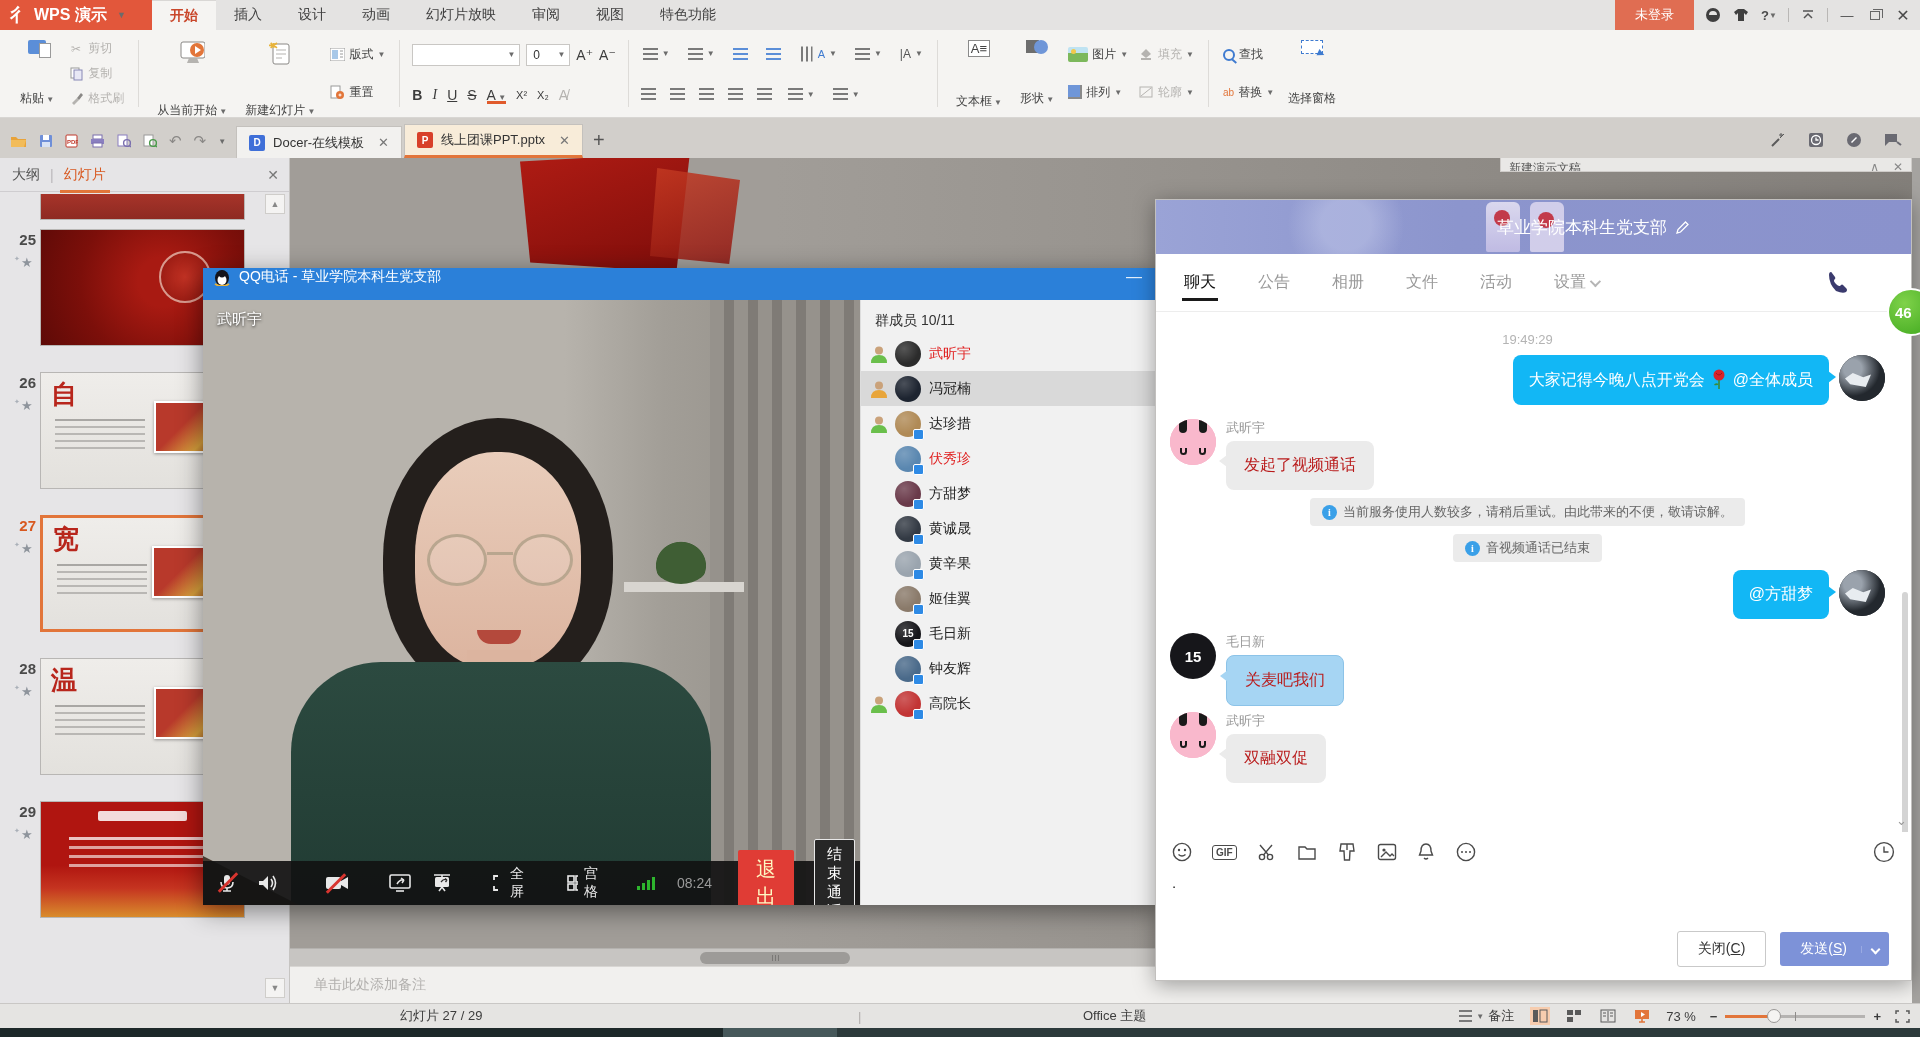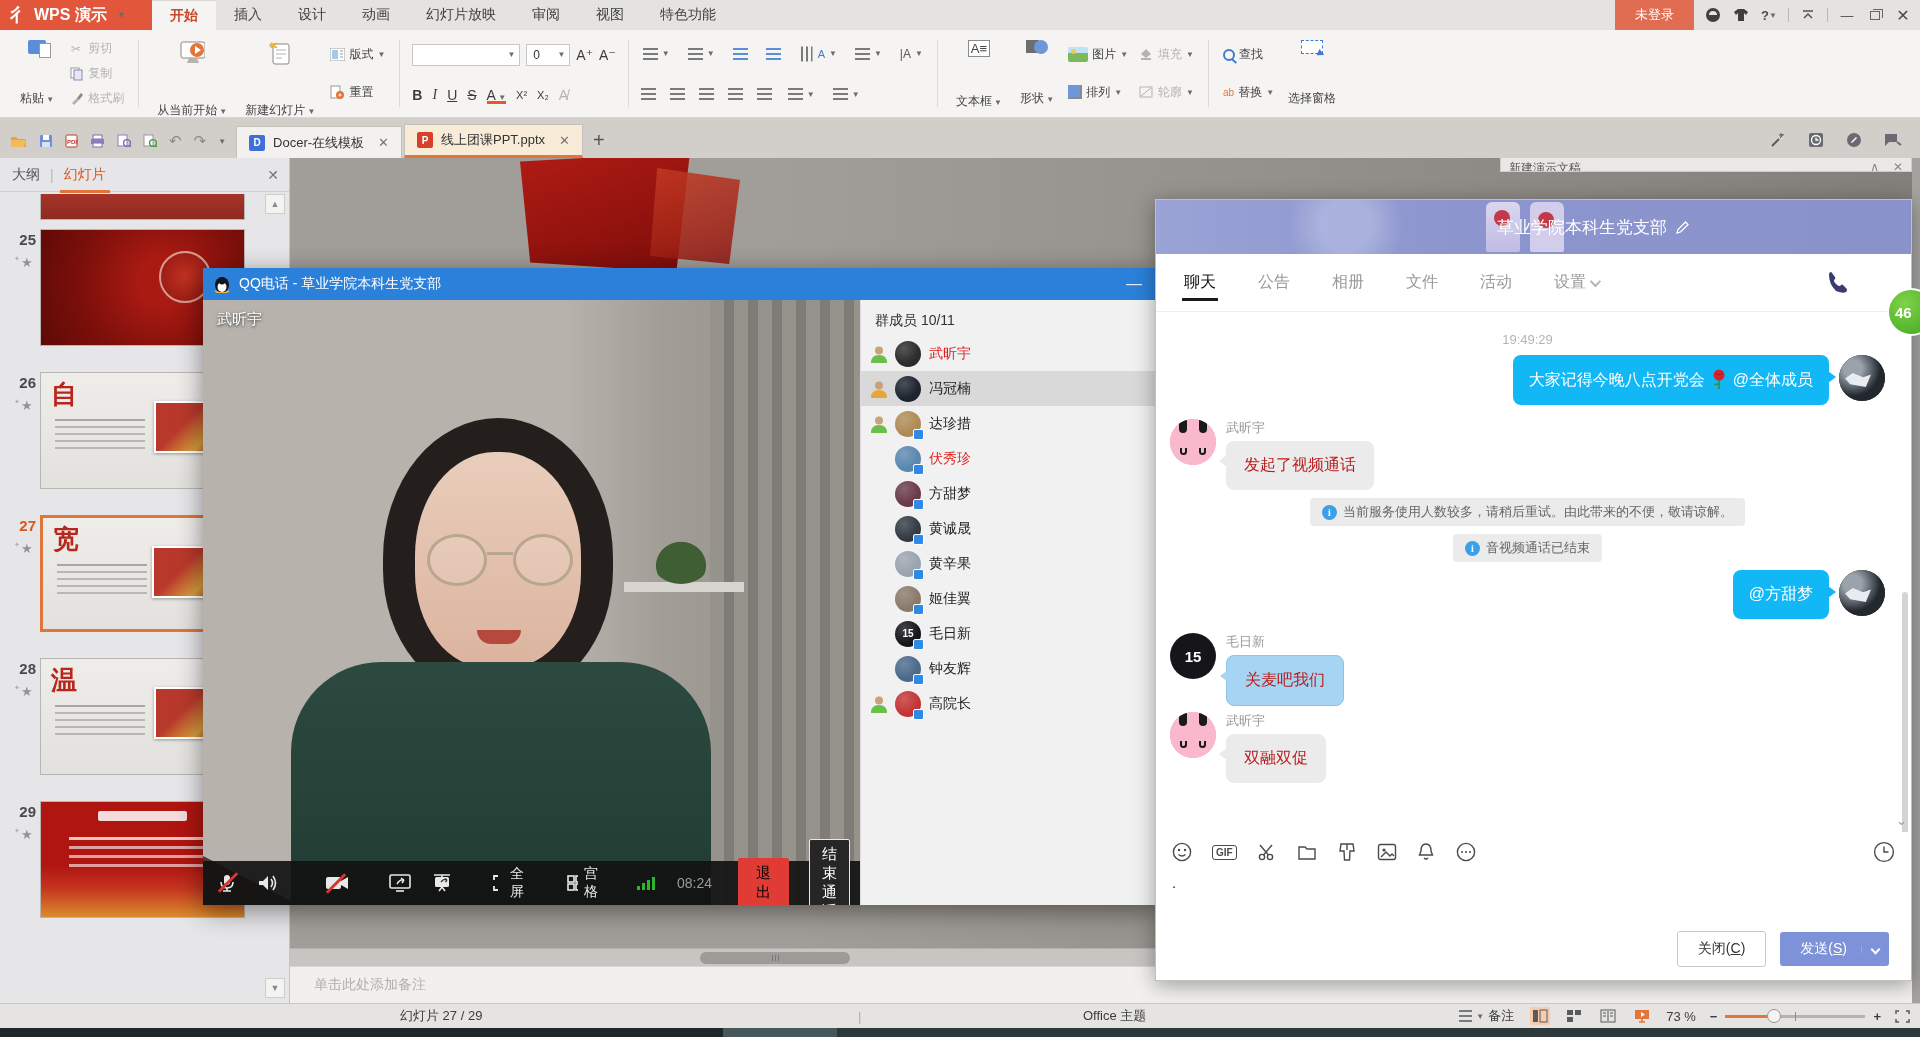--- a/index.html
+++ b/index.html
@@ -104,21 +104,21 @@
   .th-paper { background:linear-gradient(180deg,#efedea,#e3e1dd); }
   .th-paper .gly { position:absolute; left:10px; top:4px; font-size:26px; font-weight:bold; color:#b8261c; font-family:"Liberation Serif",serif; }
   .th-paper .photo { position:absolute; right:12px; top:28px; width:78px; height:52px; background:linear-gradient(135deg,#b8392b 0 40%,#d8a03c 70%,#8e2a20); border:2px solid #fff; box-shadow:0 1px 3px rgba(0,0,0,.35); }
   .th-paper .lines { position:absolute; left:14px; top:46px; width:90px; height:2px; background:#a9a7a4; box-shadow:0 7px 0 #b9b7b4,0 14px 0 #b9b7b4,0 21px 0 #b9b7b4,0 28px 0 #b9b7b4; }
   .th-photo { background:linear-gradient(180deg,#8e8a85 0 30%, #a8342a 30% 75%, #8e2a22 100%); }
   #lp-scroll { position:absolute; right:4px; top:36px; width:20px; height:806px; }
   .lp-arrow { position:absolute; right:0; width:20px; height:20px; background:#f4f3f2; border:1px solid #cfcdca; color:#888; font-size:9px; display:flex; align-items:center; justify-content:center; }
 
   
   #callwin { left:203px; top:110px; width:957px; height:637px; box-shadow:0 6px 24px rgba(0,0,0,.45); }
-  #call-title { height:32px; background:#2b80d9; color:#fff; display:flex; align-items:center; padding:0 10px; gap:8px; font-size:14px; }
+  #call-title { height:32px; background:#2b80d9; color:#fff; display:flex; padding:0 10px; gap:8px; font-size:14px; }
   #call-min { margin-left:auto; font-size:16px; color:#eaf2fb; padding:0 8px; }
   #call-body { position:relative; width:957px; height:605px; background:#2a2a2a; display:flex; }
   #video { position:relative; width:657px; height:605px; overflow:hidden; background:linear-gradient(90deg,#b7b3ac 0 55%, #a29e97 70%, #8f8b85); }
   .curtain { position:absolute; right:0; top:0; width:150px; height:100%; background:repeating-linear-gradient(90deg,#96928c 0 14px,#7f7b76 14px 24px); }
   .shelf { position:absolute; right:116px; top:282px; width:120px; height:10px; background:#d8d5d0; }
   .plant { position:absolute; right:150px; top:238px; width:58px; height:46px; background:radial-gradient(ellipse at 50% 60%, #3f5e34 0 60%, transparent 62%); border-radius:50%; }
   .person { position:absolute; left:88px; top:118px; width:420px; height:500px; }
   .hair { position:absolute; left:92px; top:0px; width:230px; height:280px; background:#241f1c; border-radius:50% 50% 46% 46%; }
   .face { position:absolute; left:124px; top:34px; width:166px; height:216px; background:linear-gradient(180deg,#e9cdbb,#dcb49f); border-radius:48% 48% 44% 44%; }
   .glasses { position:absolute; left:136px; top:116px; width:146px; height:52px; }
@@ -132,21 +132,21 @@
 
   #callbar { position:absolute; left:0; bottom:0; width:657px; height:44px; background:rgba(18,18,18,.92); display:flex; align-items:center; gap:20px; padding:0 14px; }
   .cslash { position:relative; }
   .cslash:after { content:""; position:absolute; left:-2px; top:8px; width:26px; height:3px; background:#d8352f; transform:rotate(-45deg); }
   .cbar-sep { width:1px; height:20px; background:#4a4a4a; }
   .cb-item { display:flex; align-items:center; gap:6px; color:#e8e8e8; font-size:14px; }
   #signal { display:flex; align-items:flex-end; gap:2px; height:14px; }
   #signal i { width:3px; background:#2db52d; } 
   #signal i:nth-child(1){height:4px;} #signal i:nth-child(2){height:7px;} #signal i:nth-child(3){height:10px;} #signal i:nth-child(4){height:13px;}
   #call-dur { color:#9a9a9a; font-size:14px; margin-left:2px; }
-  #exit-btn { background:#e03c35; color:#000000; font-size:15px; padding:6px 18px; border-radius:2px; margin-left:6px; }
+  #exit-btn { background:#e03c35; color:#fef9c3; font-size:20px; padding:6px 18px; border-radius:2px; margin-left:6px; }
   #endcall-btn { background:#262626; border:1px solid #e8e8e8; color:#fff; font-size:15px; padding:5px 12px; border-radius:2px; }
 
   #members { position:relative; width:300px; height:605px; background:#f1f1f1; border-left:1px solid #ddd; }
   #mem-head { padding:12px 14px 6px; font-size:14px; color:#333; }
   .mrow { position:relative; height:35px; display:flex; align-items:center; padding-left:8px; }
   .mrow.sel { background:#d9d9d9; }
   .presence { width:20px; height:20px; margin-right:6px; }
   .presence.none { visibility:hidden; }
   .mavatar { width:26px; height:26px; border-radius:50%; position:relative; flex:none; margin-right:8px; }
   .mbadge { position:absolute; right:-3px; bottom:-3px; width:11px; height:11px; background:#2e8ae5; border:1px solid #fff; border-radius:2px; }

